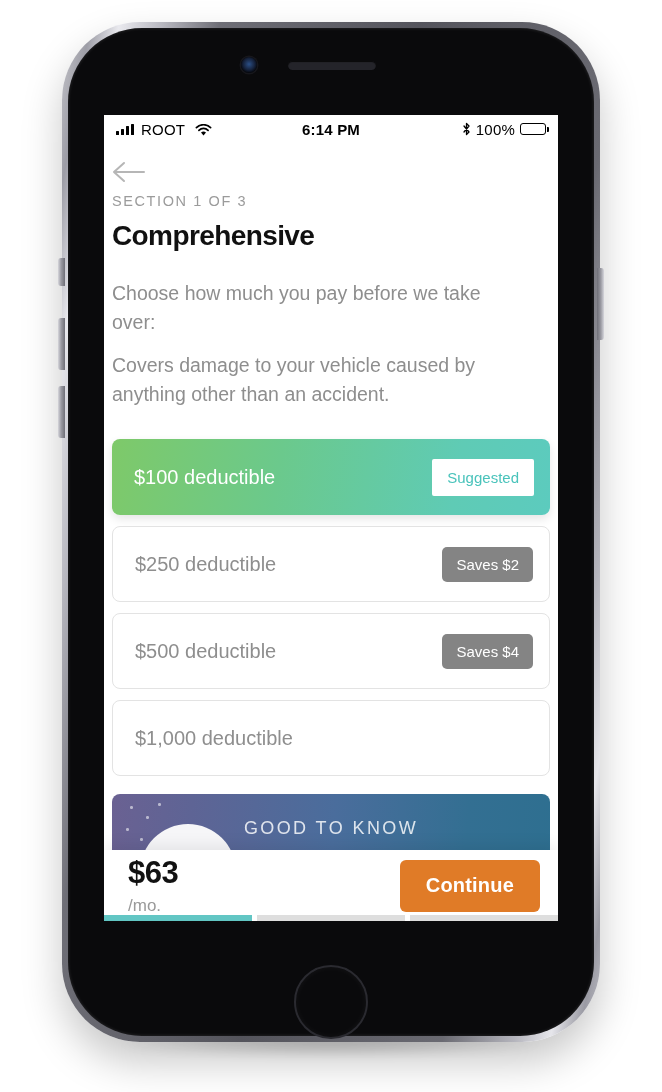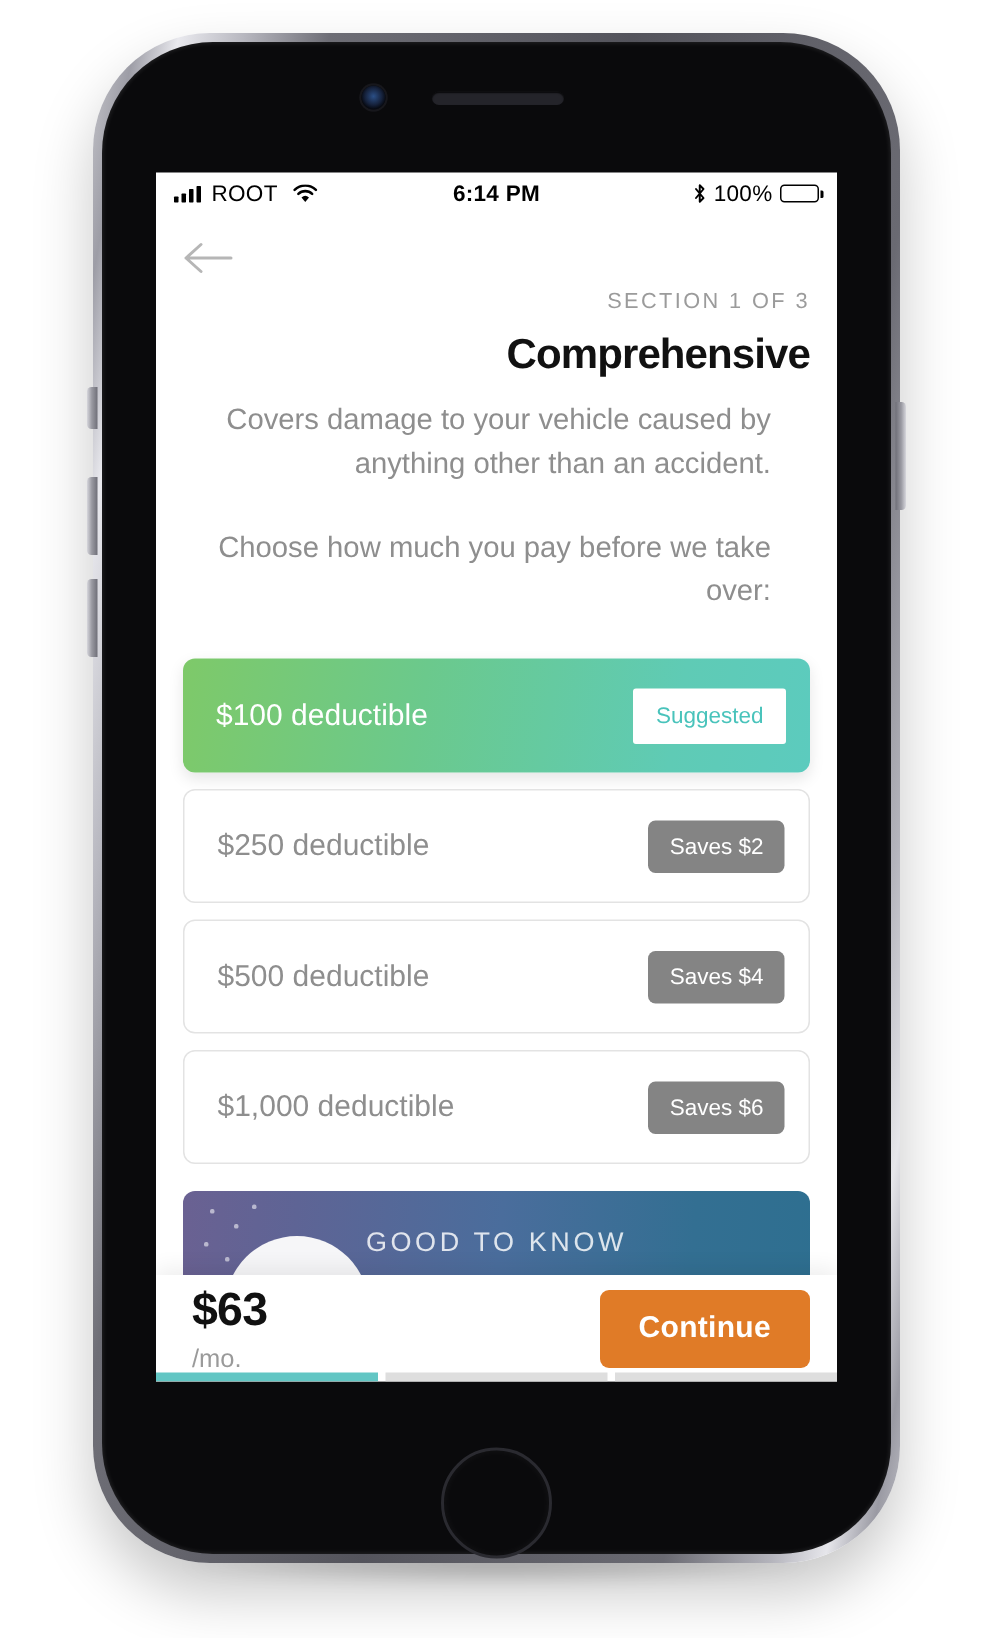--- a/index.html
+++ b/index.html
@@ -100,21 +100,21 @@
     width: 26px; height: 12px; border: 1.4px solid #000; border-radius: 3px;
     position: relative; padding: 1.4px;
   }
   .batt::after {
     content: ""; position: absolute; right: -4px; top: 3.4px;
     width: 2px; height: 5px; background: #000; border-radius: 0 1px 1px 0;
   }
   .batt .fill { height: 100%; background: #000; border-radius: 1px; }
 
   
-  .content { padding: 0 18px; position: relative; text-align: right; }
+  .content { padding: 0 8px; position: relative; }
   .back-arrow { width: 34px; height: 24px; margin-top: 17px; margin-bottom: 8px; cursor: pointer; }
   .eyebrow {
     font-size: 14.5px; letter-spacing: 1.6px; color: #9b9b9b;
     font-weight: 500; margin-top: 9px;
   }
   .title {
     font-size: 28px; font-weight: 700; color: #111; letter-spacing: -0.6px;
     margin-top: 11px;
   }
   .para {
@@ -246,43 +246,42 @@
     <div class="content">
 
       <div class="back-arrow">
         <svg viewBox="0 0 34 24" width="34" height="24">
           <path d="M2 12 L32 12 M2 12 L12 3 M2 12 L12 21" stroke="#b6b6b6" stroke-width="2" fill="none" stroke-linecap="round" stroke-linejoin="round"></path>
         </svg>
       </div>
 
       <div class="eyebrow">SECTION 1 OF 3</div>
       <h1 class="title">Comprehensive</h1>
+      <p class="para second">Choose how much you pay before we take over:</p>
       <p class="para">Covers damage to your vehicle caused by anything other than an accident.</p>
-      <p class="para second">Choose how much you pay before we take over:</p>
 
       <div class="options">
 
         <div class="option selected">
           <span class="label">$100 deductible</span>
           <span class="badge suggested">Suggested</span>
         </div>
 
         <div class="option">
           <span class="label">$250 deductible</span>
           <span class="badge">Saves $2</span>
         </div>
 
         <div class="option">
           <span class="label">$500 deductible</span>
           <span class="badge">Saves $4</span>
         </div>
 
         <div class="option">
           <span class="label">$1,000 deductible</span>
-          <span class="badge">Saves $6</span>
         </div>
 
       </div>
 
       <div class="gtk">
         <div class="moon"></div>
         <span class="star" style="left:18px;  top:12px;"></span>
         <span class="star" style="left:34px;  top:22px;"></span>
         <span class="star" style="left:14px;  top:34px;"></span>
         <span class="star" style="left:46px;  top:9px;"></span>

